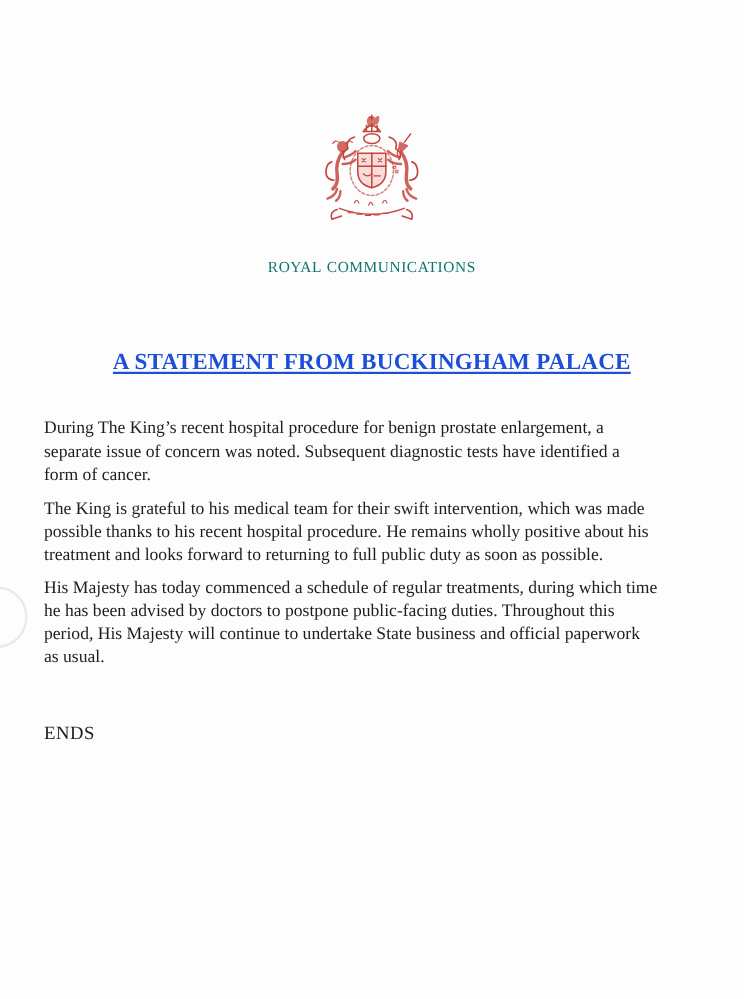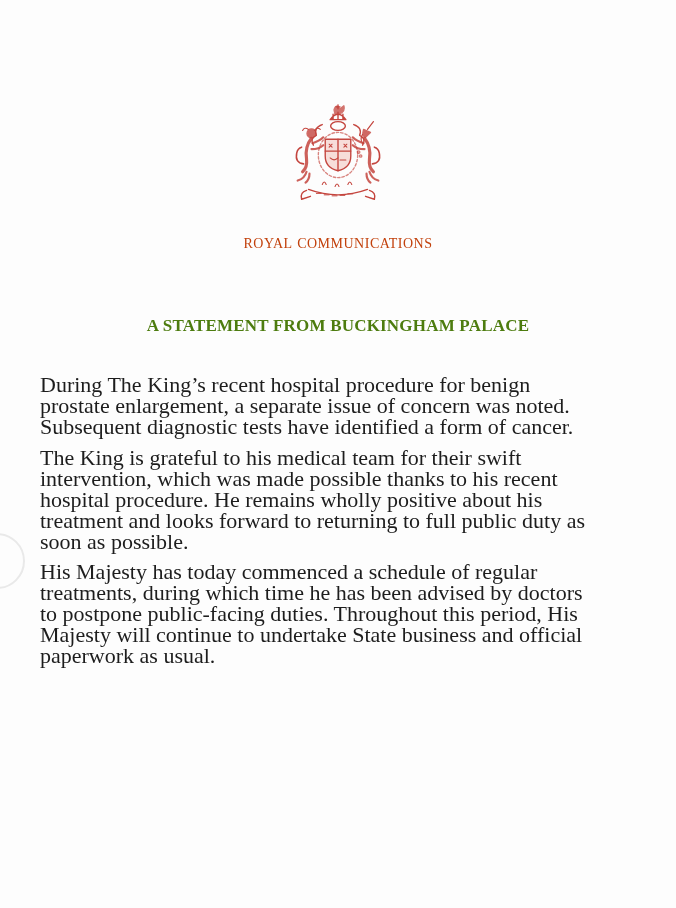--- a/index.html
+++ b/index.html
@@ -17,45 +17,46 @@
     position: relative;
   }
   .crest-wrap {
     margin-top: 100px;
     text-align: center;
     line-height: 0;
   }
   .org-line {
     margin-top: 24px;
     text-align: center;
-    color: #c2410c;
+    color: #0f766e;
     font-size: 14px;
     letter-spacing: 0.5px;
     word-spacing: 1px;
   }
   .title-wrap {
     margin-top: 64px;
     text-align: center;
   }
   .statement-title {
     display: inline-block;
-    font-size: 17px;
+    font-size: 21px;
     font-weight: bold;
-    color: #4d7c0f;
+    color: #1d4ed8;
     letter-spacing: 0.2px;
+    text-decoration: underline;
     text-decoration-thickness: 2px;
     text-underline-offset: 3px;
   }
   .body-text {
     margin: 38px 78px 0 40px;
     color: #1d1d1d;
   }
   .body-text p {
     margin: 0 0 9.5px 0;
-    font-size: 22px;
+    font-size: 16px;
     line-height: 21px;
   }
   .ends-line {
     margin: 49px 40px 0 40px;
     font-size: 17px;
     color: #1d1d1d;
     letter-spacing: 0.5px;
   }
   .edge-circle-artifact {
     position: absolute;
@@ -127,14 +128,15 @@
   <div class="title-wrap">
     <span class="statement-title">A STATEMENT FROM BUCKINGHAM PALACE</span>
   </div>
 
   <div class="body-text">
     <p>During The King’s recent hospital procedure for benign prostate enlargement, a separate issue of concern was noted. Subsequent diagnostic tests have identified a form of cancer.</p>
     <p>The King is grateful to his medical team for their swift intervention, which was made possible thanks to his recent hospital procedure. He remains wholly positive about his treatment and looks forward to returning to full public duty as soon as possible.</p>
     <p>His Majesty has today commenced a schedule of regular treatments, during which time he has been advised by doctors to postpone public-facing duties. Throughout this period, His Majesty will continue to undertake State business and official paperwork as usual.</p>
   </div>
 
+  <div class="ends-line">ENDS</div>
 
 </div>
 
 </body></html>

